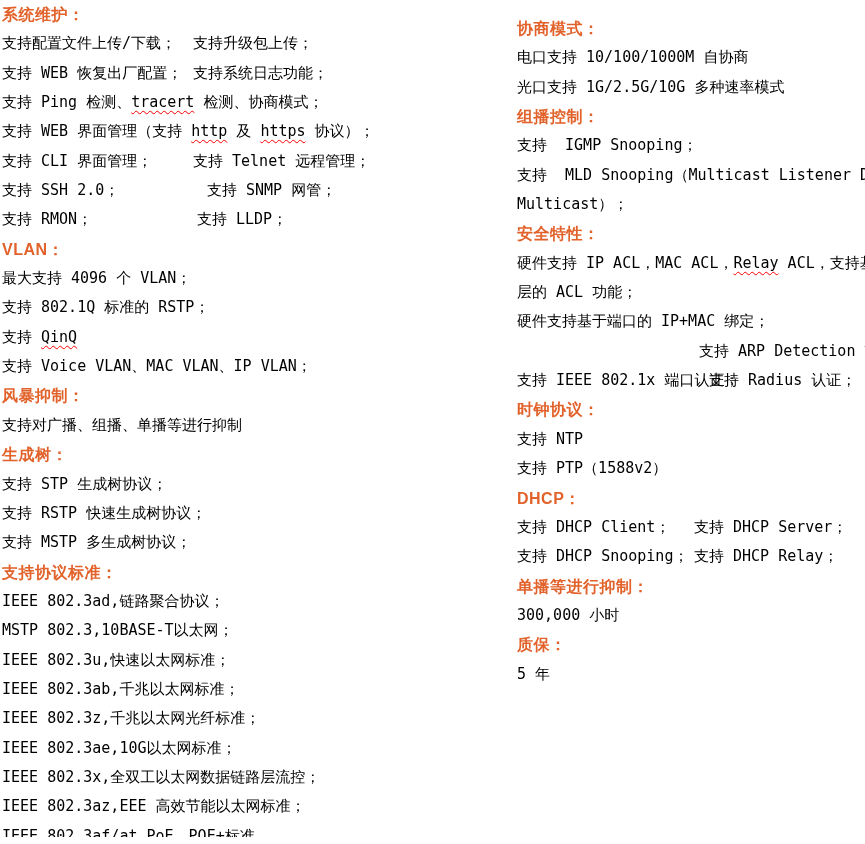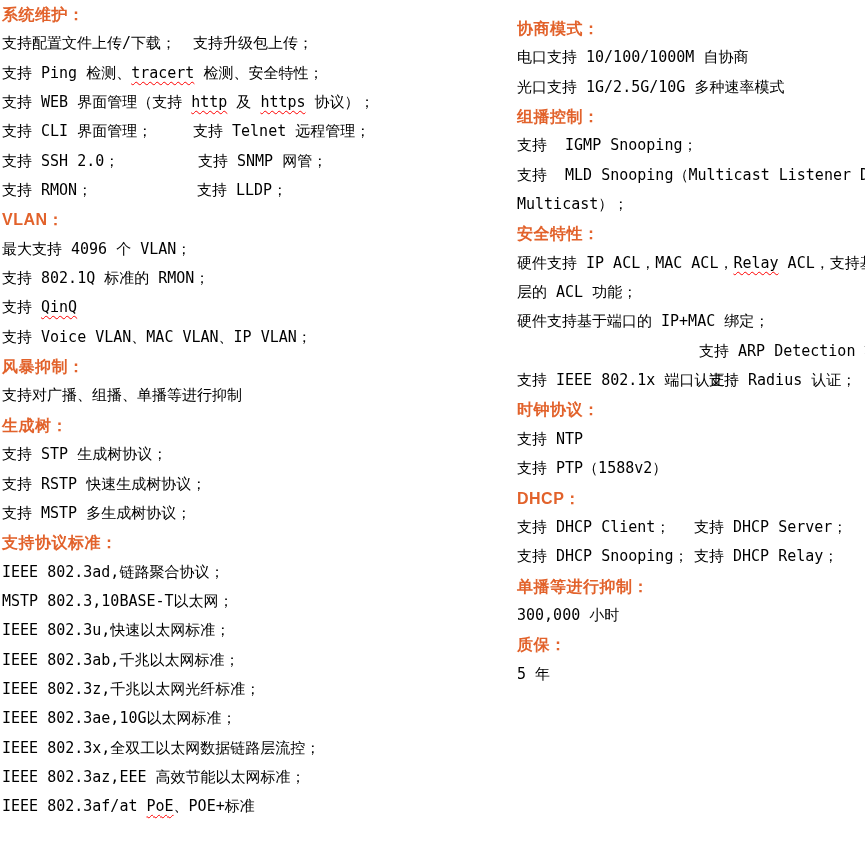--- a/index.html
+++ b/index.html
@@ -41,28 +41,29 @@
     text-underline-offset: 3px;
   }
 </style>
 </head>
 <body>
 
 <div class="page" style="background: rgb(255, 255, 255); color: rgb(0, 0, 0);">
   <div class="col col-left">
       <div class="heading">系统维护：</div>
       <div class="line"><span class="seg">支持配置文件上传/下载；</span><span class="seg abs" style="left: 191px;">支持升级包上传；</span></div>
-      <div class="line"><span class="seg">支持 Ping 检测、</span><span class="seg wavy">tracert</span><span class="seg"> 检测、安全特性；</span></div>
+      <div class="line"><span class="seg">支持 WEB 恢复出厂配置；</span><span class="seg abs" style="left: 191px;">支持系统日志功能；</span></div>
+      <div class="line"><span class="seg">支持 Ping 检测、</span><span class="seg wavy">tracert</span><span class="seg"> 检测、协商模式；</span></div>
       <div class="line"><span class="seg">支持 WEB 界面管理（支持 </span><span class="seg wavy">http</span><span class="seg"> 及 </span><span class="seg wavy">https</span><span class="seg"> 协议）；</span></div>
       <div class="line"><span class="seg">支持 CLI 界面管理；</span><span class="seg abs" style="left: 191px;">支持 Telnet 远程管理；</span></div>
-      <div class="line"><span class="seg">支持 SSH 2.0；</span><span class="seg abs" style="left: 196px;">支持 SNMP 网管；</span></div>
+      <div class="line"><span class="seg">支持 SSH 2.0；</span><span class="seg abs" style="left: 205px;">支持 SNMP 网管；</span></div>
       <div class="line"><span class="seg">支持 RMON；</span><span class="seg abs" style="left: 195px;">支持 LLDP；</span></div>
       <div class="heading">VLAN：</div>
       <div class="line"><span class="seg">最大支持 4096 个 VLAN；</span></div>
-      <div class="line"><span class="seg">支持 802.1Q 标准的 RMON；</span></div>
+      <div class="line"><span class="seg">支持 802.1Q 标准的 RSTP；</span></div>
       <div class="line"><span class="seg">支持 </span><span class="seg wavy">QinQ</span></div>
       <div class="line"><span class="seg">支持 Voice VLAN、MAC VLAN、IP VLAN；</span></div>
       <div class="heading">风暴抑制：</div>
       <div class="line"><span class="seg">支持对广播、组播、单播等进行抑制</span></div>
       <div class="heading">生成树：</div>
       <div class="line"><span class="seg">支持 STP 生成树协议；</span></div>
       <div class="line"><span class="seg">支持 RSTP 快速生成树协议；</span></div>
       <div class="line"><span class="seg">支持 MSTP 多生成树协议；</span></div>
       <div class="heading">支持协议标准：</div>
       <div class="line"><span class="seg">IEEE 802.3ad,链路聚合协议；</span></div>

